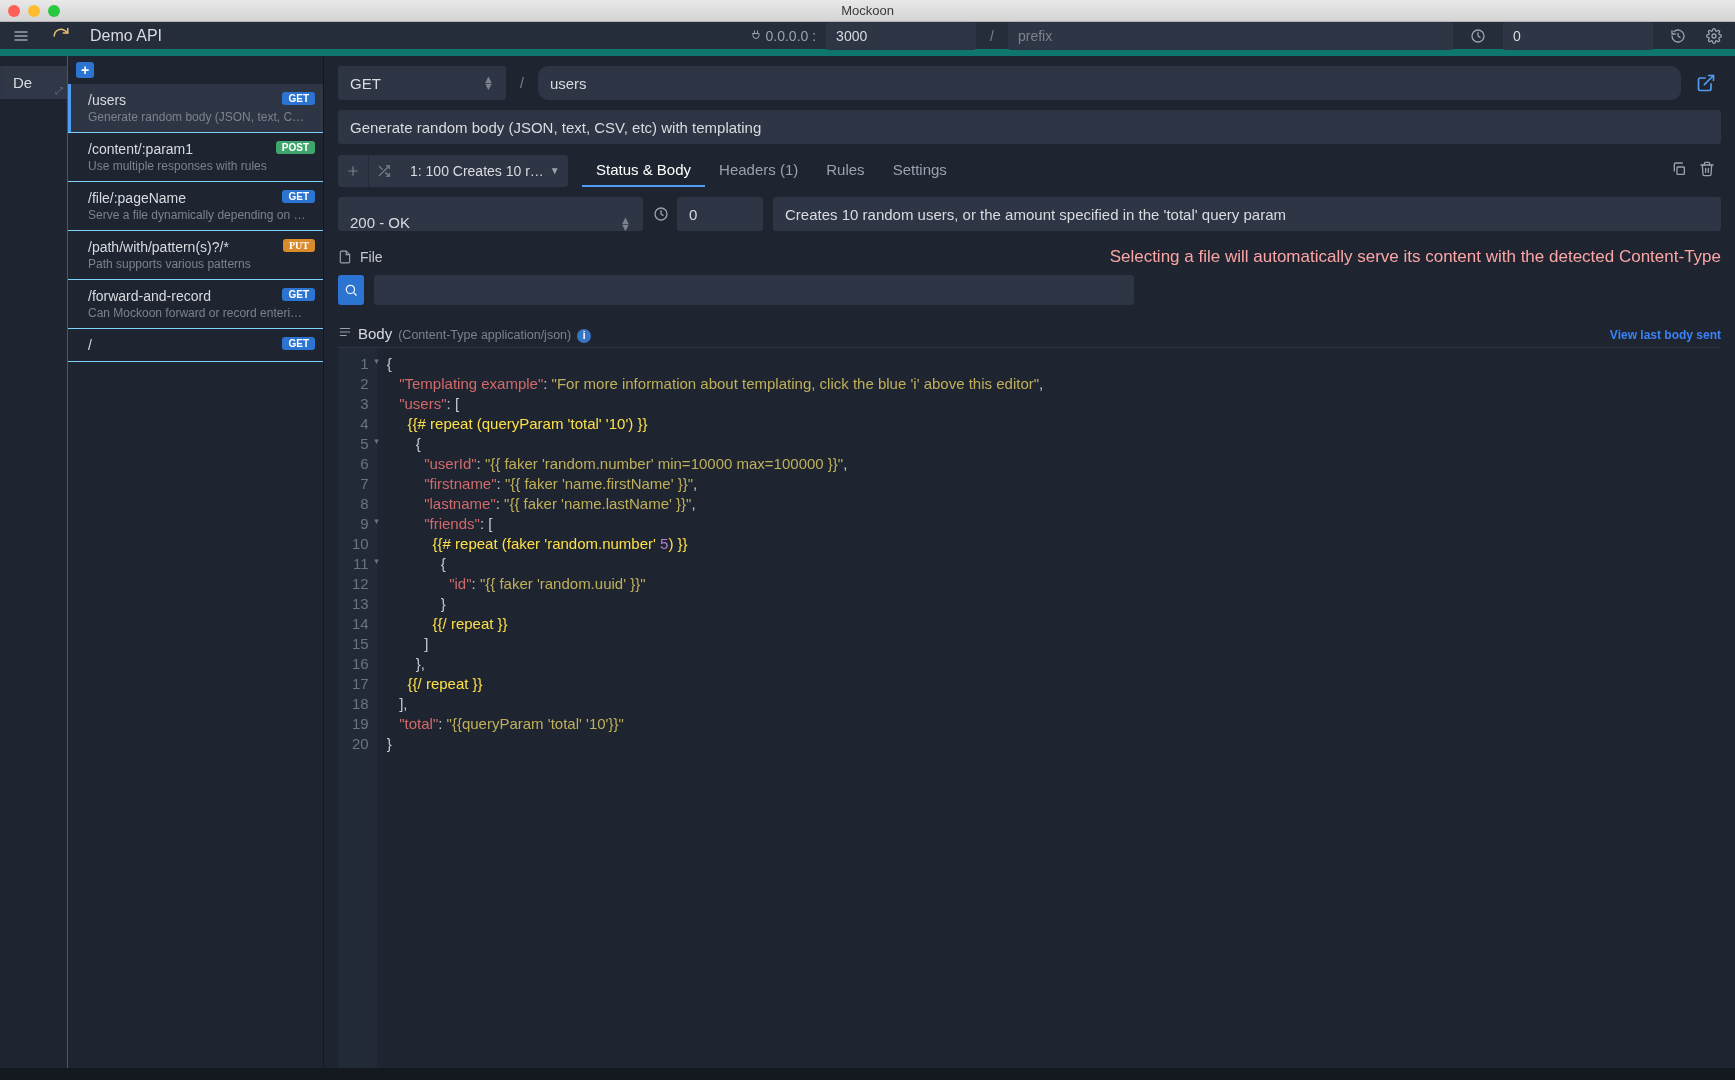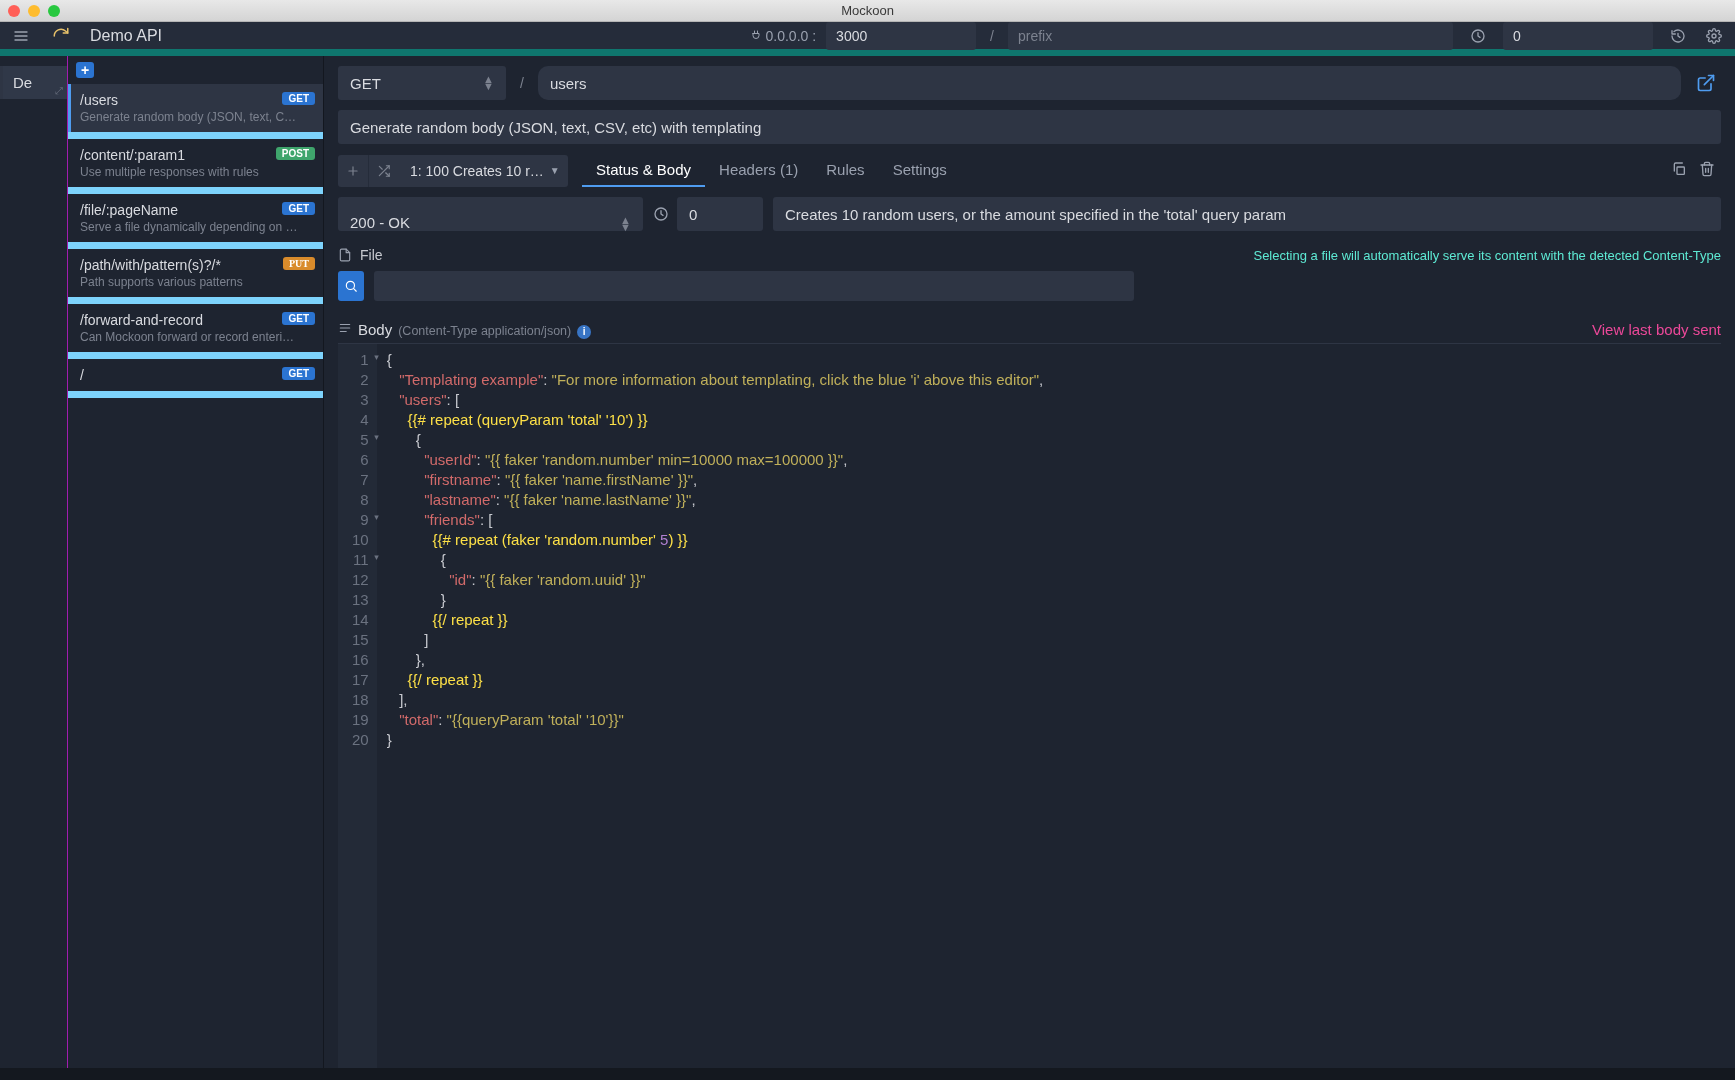--- a/index.html
+++ b/index.html
@@ -31,21 +31,21 @@
 
 .app-body { display: flex; height: calc(100% - 22px - 34px - 12px); }
 
 .env-rail { width: 68px; background: #1e2430; border-right: 1px solid #a21caf; padding-top: 10px; }
 .env-tab { background: #303848; color: #d9dbe0; padding: 8px 10px; font-size: 15px; border-left: 3px solid #2e3544; position: relative; }
 .env-tab .tiny { position: absolute; right: 4px; bottom: 2px; color: #6b7280; font-size: 10px; }
 
 .route-list { width: 256px; background: #1e2430; border-right: 1px solid #13171f; display: flex; flex-direction: column; }
 .add-row { padding: 6px 8px; }
 .add-btn { background: #2b74d1; color: #fff; width: 18px; height: 16px; border-radius: 3px; display: flex; align-items: center; justify-content: center; font-size: 14px; font-weight: bold; cursor: pointer; }
-.route-item { padding: 8px 10px 8px 12px; border-bottom: 7px solid #7dd3fc; position: relative; cursor: pointer; }
+.route-item { padding: 8px 10px 8px 20px; border-bottom: 1px solid #7dd3fc; position: relative; cursor: pointer; }
 .route-item.active { background: #2e3544; }
 .route-item.active::before { content: ""; position: absolute; left: 0; top: 0; bottom: 0; width: 3px; background: #4f9cf0; }
 .route-path { color: #d9dbe0; font-size: 14px; }
 .route-desc { color: #7c828f; font-size: 12px; margin-top: 2px; white-space: nowrap; overflow: hidden; text-overflow: ellipsis; }
 .method-badge { position: absolute; right: 8px; top: 8px; font-size: 10px; font-weight: 700; padding: 1px 6px; border-radius: 3px; }
 .m-get { background: #2b74d1; color: #fff; }
 .m-post { background: #3fa56c; color: #fff; }
 .m-put { background: #d98b2b; color: #fff; font-family: Liberation Serif, serif; }
 
 .main { flex: 1; padding: 10px 14px 0 14px; display: flex; flex-direction: column; overflow: hidden; }
@@ -72,30 +72,30 @@
 .resp-bar .spacer-flex {}
 .rb-icon { color: #9aa1af; cursor: pointer; padding: 6px; }
 
 .status-row { display: flex; gap: 10px; margin-bottom: 16px; }
 .status-sel { width: 305px; display: flex; align-items: flex-end; justify-content: space-between; }
 .lat-box { display: flex; align-items: center; gap: 8px; }
 .lat-box .inp { width: 86px; }
 .comment { flex: 1; }
 
 .section-hdr { display: flex; align-items: center; gap: 8px; color: #c7c9cf; margin-bottom: 8px; }
-.section-hdr .hint { margin-left: auto; color: #5eead4; font-size: 13px; text-align: right; }
+.section-hdr .hint { margin-left: auto; color: #fca5a5; font-size: 17px; text-align: right; }
 .file-row { display: flex; gap: 10px; align-items: center; margin-bottom: 20px; }
 .magnify { background: #2b74d1; width: 26px; height: 30px; border-radius: 3px; display: flex; align-items: center; justify-content: center; color: #fff; cursor: pointer; }
 .file-inp { flex: 0 0 760px; height: 30px; }
 
 .body-hdr { display: flex; align-items: baseline; gap: 6px; margin-bottom: 4px; }
 .body-hdr .lbl { color: #d9dbe0; font-size: 15px; }
 .body-hdr .ct { color: #7c828f; font-size: 12.5px; }
 .body-hdr .info { background: #3874c4; color: #fff; border-radius: 50%; width: 14px; height: 14px; display: inline-flex; align-items: center; justify-content: center; font-size: 10px; font-weight: bold; cursor: pointer; }
-.body-hdr .link { margin-left: auto; color: #ec4899; font-size: 15px; cursor: pointer; }
+.body-hdr .link { margin-left: auto; color: #3b82f6; font-size: 12px; cursor: pointer; font-weight: bold; }
 
 .editor { flex: 1; background: #1e2430; display: flex; font-family: "Menlo","Consolas",monospace; font-size: 15px; line-height: 1.35; overflow: auto; border-top: 1px solid #2e3544; }
 .gutter { background: #232a37; color: #6b7280; text-align: right; padding: 6px 8px 6px 14px; user-select: none; }
 .gutter div { height: 20px; }
 .gutter .fold { position: relative; }
 .gutter .fold::after { content: "▾"; position: absolute; right: -10px; top: 1px; font-size: 9px; color: #6b7280; }
 .code { padding: 6px 10px; white-space: pre; }
 .code div { height: 20px; }
 .p  { color: #c7c9cf; }
 .k  { color: #d16a6a; } 

